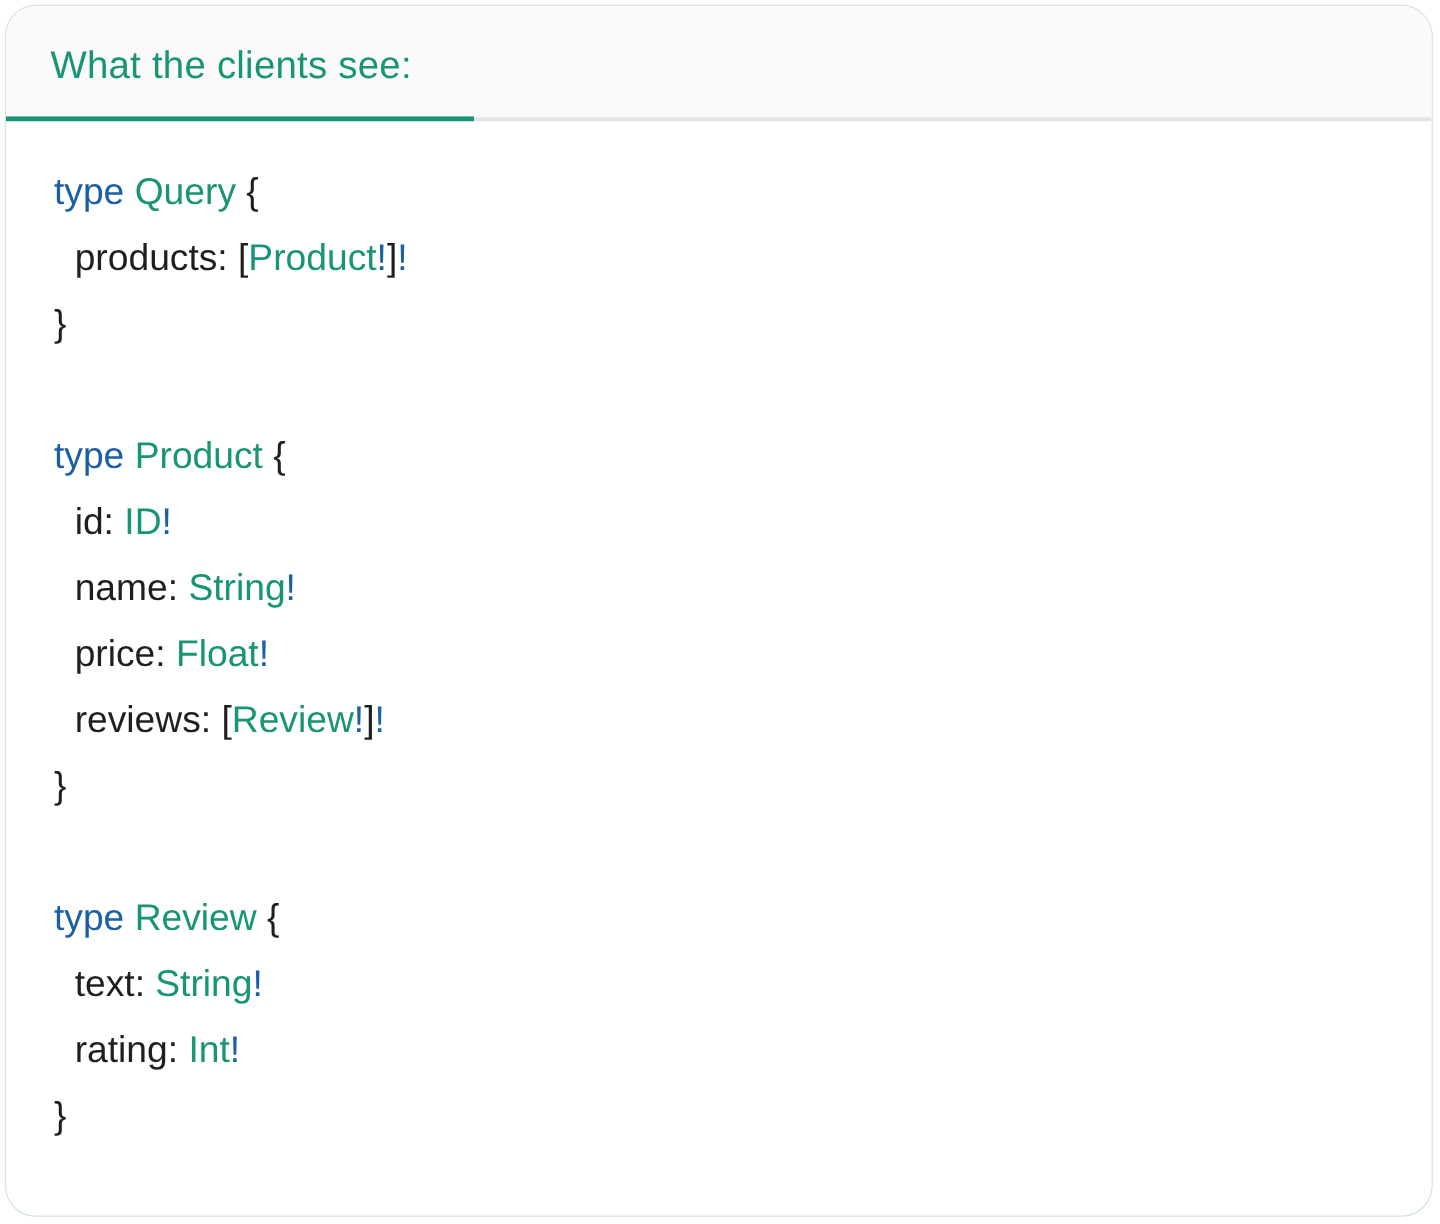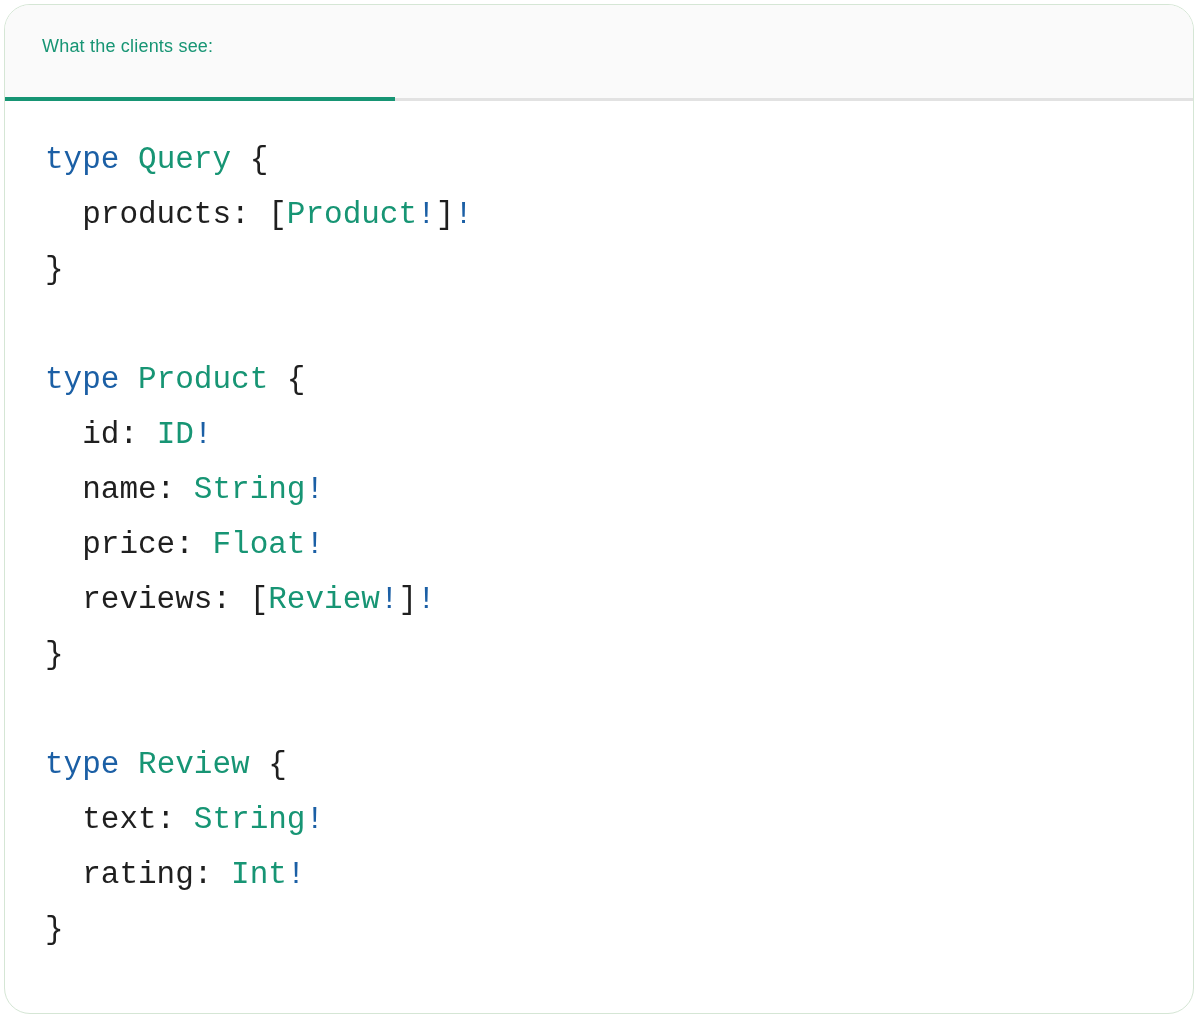--- a/index.html
+++ b/index.html
@@ -48,29 +48,29 @@
     left: 0;
     right: 0;
     bottom: 0;
     height: 4px;
     background: var(--tab-underline-active, #179574);
   }
   .tab-label {
     position: absolute;
     left: 37px;
     top: 31px;
-    font-size: 18px;
+    font-size: 32px;
     font-weight: 500;
     letter-spacing: 0.2px;
     color: var(--accent-teal, #179574);
     white-space: nowrap;
   }
   .code-area {
     padding: 31px 40px 0 40px;
-    font-family: Liberation Mono, monospace;
+    font-family: Liberation Sans, sans-serif;
     font-size: 31px;
     line-height: 55px;
     white-space: pre;
     color: var(--code-text, #1f1f1f);
   }
   .code-line {
     height: 55px;
   }
   .tok-kw   { color: var(--keyword-blue, #1b5fa5); }
   .tok-type { color: var(--accent-teal, #179574); }

